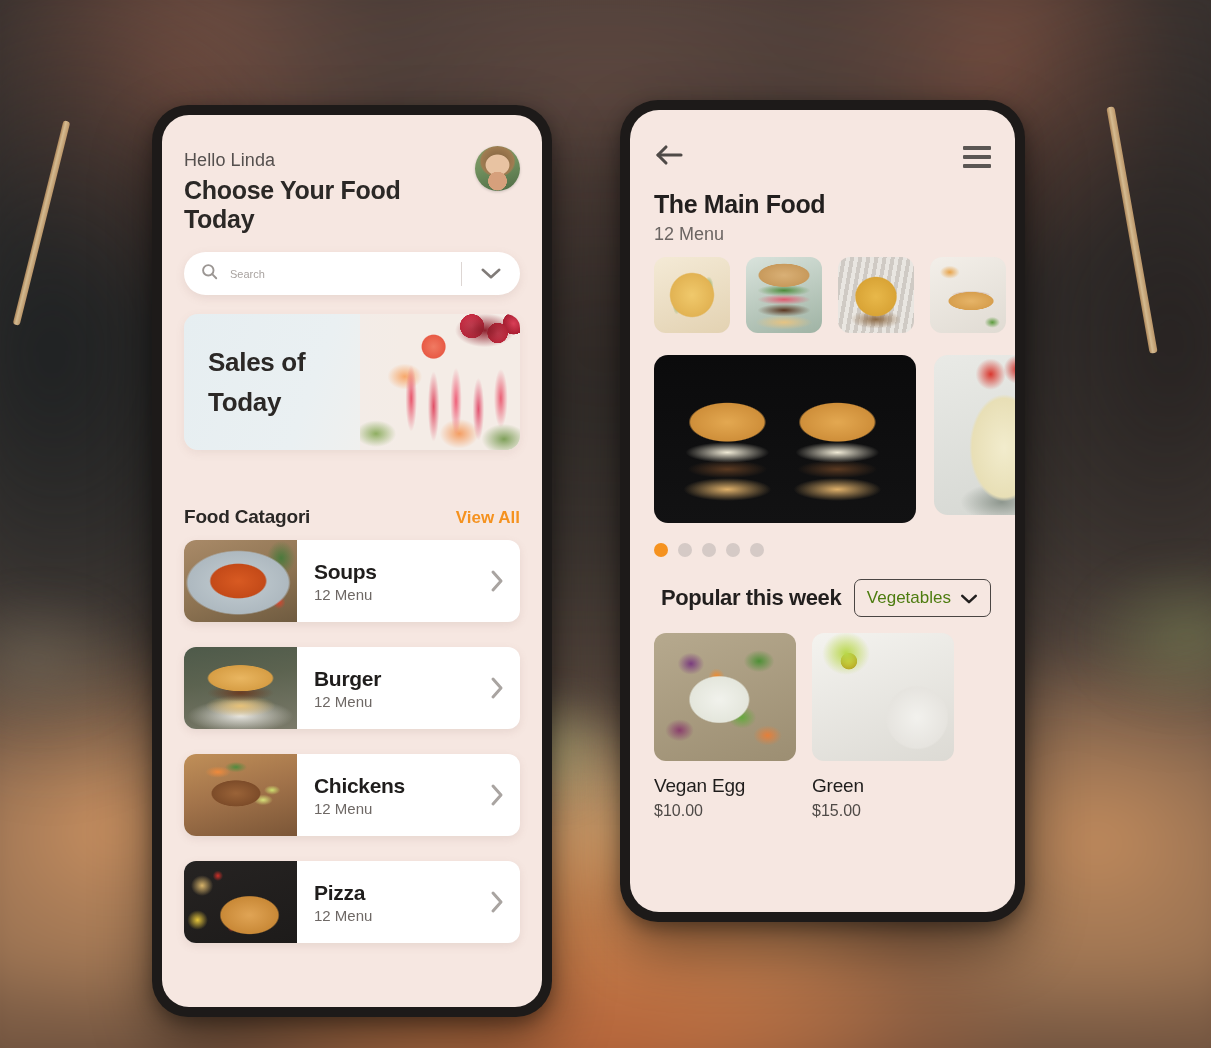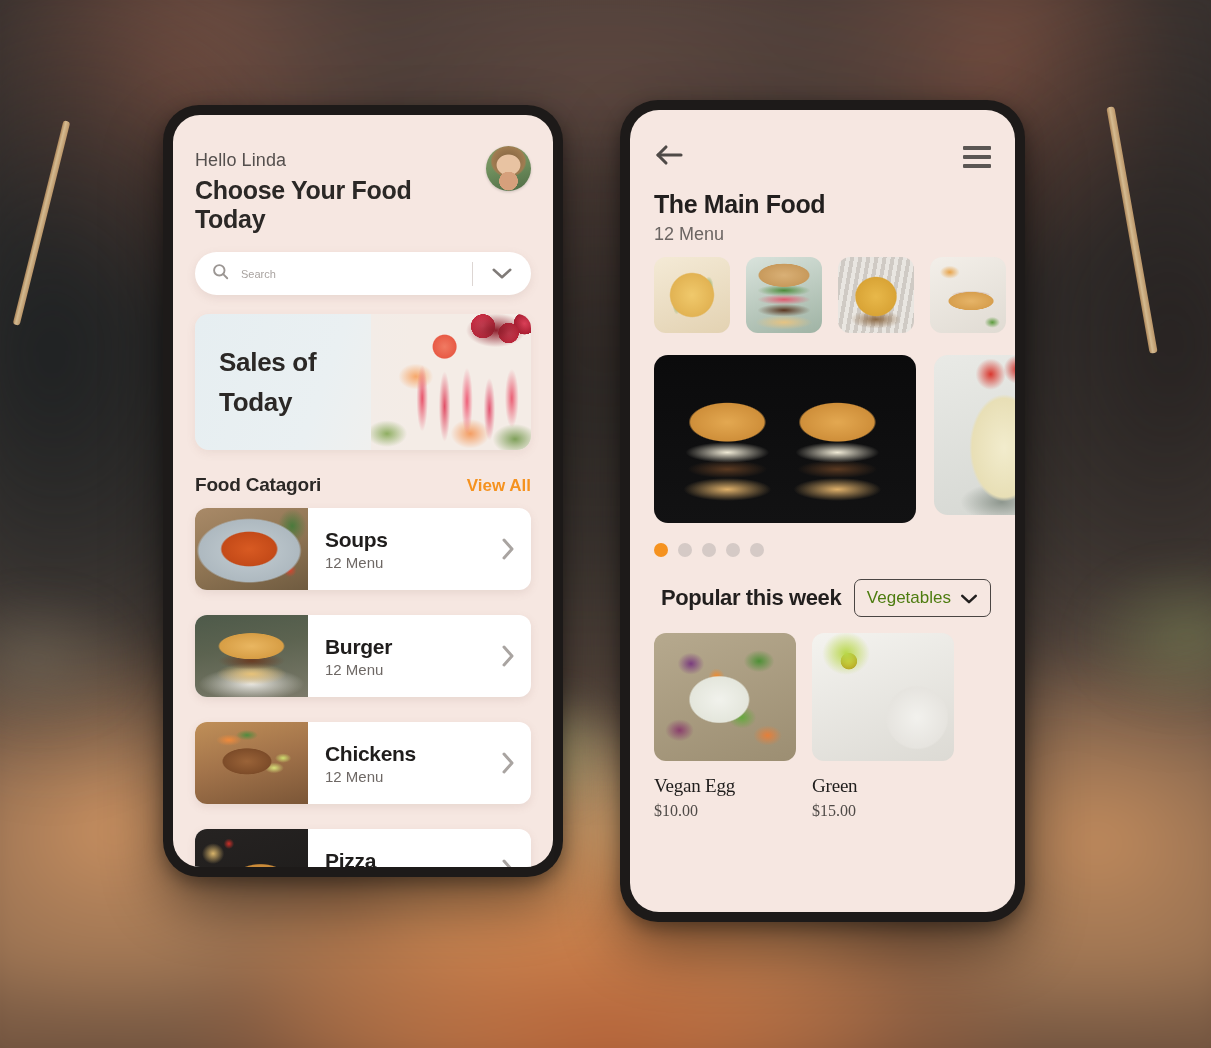--- a/index.html
+++ b/index.html
@@ -53,21 +53,21 @@
     position:absolute;
     background:#1d1a19;
     box-shadow:0 26px 60px rgba(0,0,0,.45), 0 6px 18px rgba(0,0,0,.35);
   }
   .screen {
     position:absolute; inset:10px;
     background:#f6e7e1;
     overflow:hidden;
   }
 
-  #phone-left  { left:163px; top:105px; width:400px; height:772px; border-radius:36px; }
+  #phone-left  { left:152px; top:105px; width:400px; height:912px; border-radius:36px; }
   #phone-left .screen { border-radius:27px; }
   #phone-right { left:620px; top:100px; width:405px; height:822px; border-radius:38px; }
   #phone-right .screen { border-radius:29px; }
 
   
   .l-pad { padding:35px 22px 0 22px; }
   .greet-row { display:flex; align-items:flex-start; justify-content:space-between; }
   .greet { font-size:18px; color:#55504e; letter-spacing:.1px; }
   .page-title { font-size:25px; font-weight:bold; color:#2b2826; margin-top:5px; letter-spacing:-.3px; }
   .avatar {
@@ -118,21 +118,21 @@
       radial-gradient(ellipse 6% 30% at 88% 62%, #ea5f75 0%, rgba(234,95,117,0) 72%),
       radial-gradient(ellipse 16% 14% at 28% 46%, #f7a86a 0%, rgba(247,168,106,0) 68%),
       radial-gradient(ellipse 18% 16% at 62% 88%, #f49e63 0%, rgba(244,158,99,0) 68%),
       radial-gradient(ellipse 20% 16% at 90% 92%, #7fa05a 0%, rgba(127,160,90,0) 70%),
       radial-gradient(ellipse 18% 14% at 10% 88%, #8fae62 0%, rgba(143,174,98,0) 70%),
       linear-gradient(90deg, rgba(243,236,231,1) 0%, rgba(243,236,231,0) 26%),
       #f4ece6;
   }
 
   .sec-row { display:flex; align-items:baseline; justify-content:space-between; margin-top:24px; }
-  .sec-title { font-size:19px; font-weight:bold; color:#2b2826; letter-spacing:-.2px; }
+  .sec-title { font-size:19px; font-weight:bold; color:#2b2826; letter-spacing:-.2px;margin-top:32px; }
   .view-all { font-size:17px; font-weight:bold; color:#f5921f; cursor:pointer; }
 
   .cat-list { margin-top:12px; display:flex; flex-direction:column; gap:25px; }
   .cat-card {
     height:82px; background:#fff; border-radius:12px; display:flex; align-items:center;
     box-shadow:0 3px 9px rgba(140,100,90,.13); overflow:hidden; cursor:pointer;
   }
   .cat-thumb { width:113px; height:100%; flex:none; }
   .cat-body { flex:1; padding-left:17px; }
   .cat-name { font-size:21px; font-weight:bold; color:#1f1d1c; letter-spacing:-.3px; }
@@ -254,21 +254,21 @@
 
   .pop-row { display:flex; align-items:center; justify-content:space-between; margin-top:22px;margin-left:7px; }
   .pop-title { font-size:22px; font-weight:bold; color:#221f1e; letter-spacing:-.4px; }
   .veg-select {
     border:1px solid #4a4543; border-radius:7px; padding:8px 12px;
     display:flex; align-items:center; gap:9px; cursor:pointer; background:transparent;
   }
   .veg-label { font-size:17px; color:#4d7c0f; }
 
   .prod-row { display:flex; gap:16px; margin-top:16px; }
-  .prod { width:142px; flex:none; cursor:pointer;font-family:Liberation Serif, serif; }
+  .prod { width:142px; flex:none; cursor:pointer; }
   .prod-img { width:142px; height:128px; border-radius:12px; }
   .prod-name { font-size:19px; color:#1f1d1c; margin-top:14px; letter-spacing:-.2px; white-space:nowrap; }
   .prod-price { font-size:16px; color:#4f4a47; margin-top:5px; }
 
   .pi-vegan {
     background:
       radial-gradient(ellipse 30% 26% at 46% 52%, #f1f2ec 0%, #e4e6dc 68%, rgba(228,230,220,0) 72%),
       radial-gradient(circle 11px at 44% 34%, #ef8a2e 0%, rgba(239,138,46,0) 74%),
       radial-gradient(circle 9px at 30% 52%, #f28a3a 0%, rgba(242,138,58,0) 74%),
       radial-gradient(circle 8px at 58% 50%, #e35a6e 0%, rgba(227,90,110,0) 74%),

